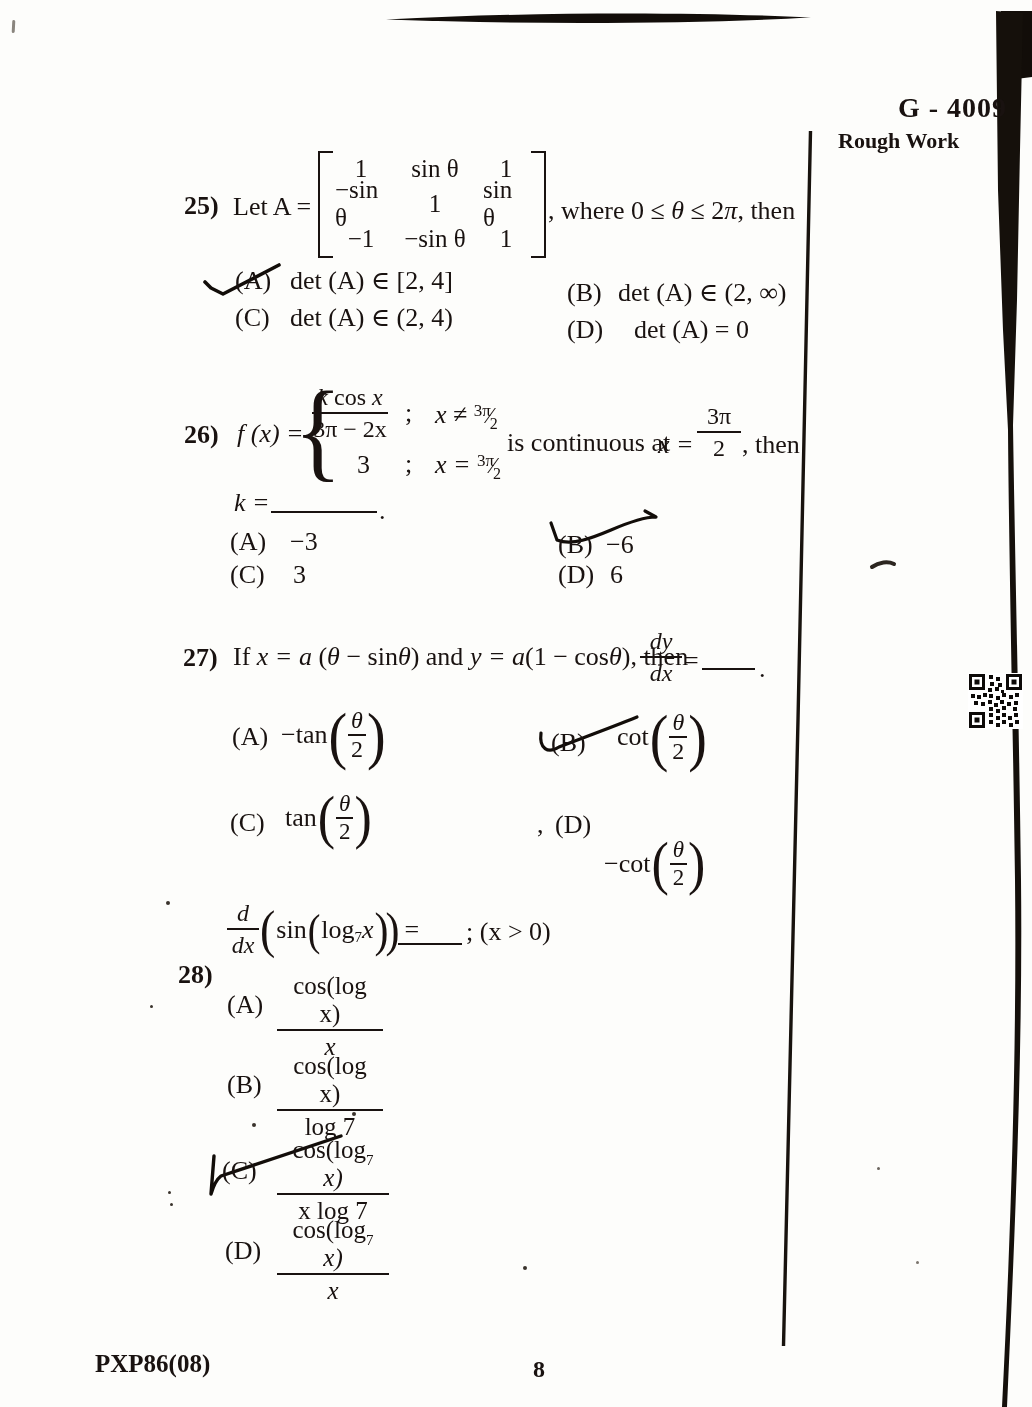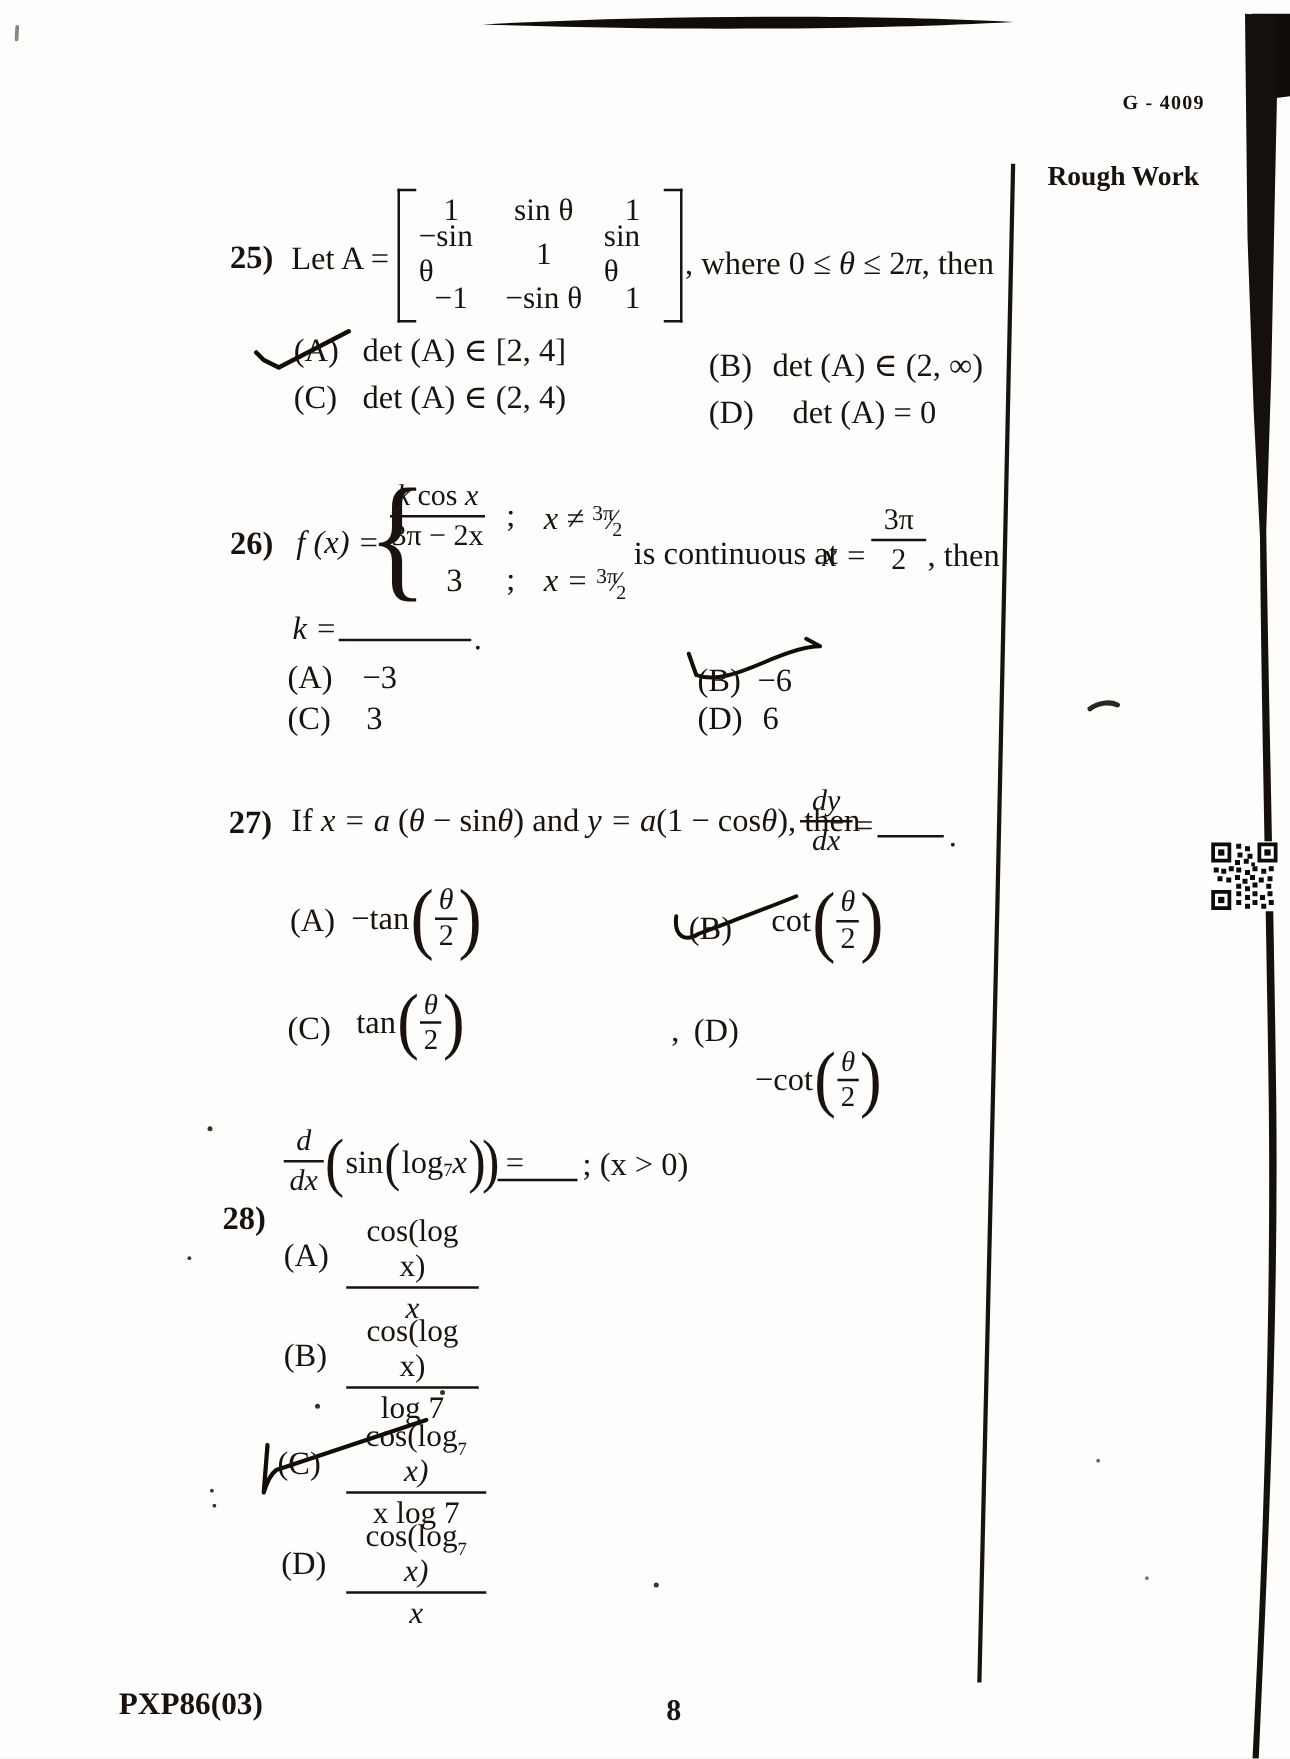--- a/index.html
+++ b/index.html
@@ -109,21 +109,21 @@
       </g>
       <rect x="4" y="4" width="10" height="10" fill="#fff"></rect>
         <rect x="6.5" y="6.5" width="5" height="5" fill="#0d0a08"></rect>
       <rect x="41" y="4" width="10" height="10" fill="#fff"></rect>
         <rect x="43.5" y="6.5" width="5" height="5" fill="#0d0a08"></rect>
       <rect x="4" y="42" width="10" height="10" fill="#fff"></rect>
         <rect x="6.5" y="44.5" width="5" height="5" fill="#0d0a08"></rect>
     </g>
   </svg>
 
-  <div class="t b" style="left:898px;top:74px;font-size:16px;letter-spacing:1px;font-family:Liberation Serif, serif;">G - 4009</div>
+  <div class="t b" style="left:898px;top:92px;font-size:28px;letter-spacing:1px;font-family:Liberation Serif, serif;">G - 4009</div>
   <div class="t b" style="left:838px;top:128px;font-size:22px;">Rough Work</div>
   <div class="sp" style="left:12px;top:20px;width:3px;height:13px;border-radius:2px;background:#8a857e;transform:rotate(3deg);"></div>
 
   <div>
     <div class="t b f26" style="left:184px;top:191px;">25)</div>
     <div class="t f26" style="left:233px;top:192px;">Let A =</div>
 
     <div style="position:absolute;left:318px;top:151px;width:228px;height:108px;">
       <div style="position:absolute;left:0;top:0;width:13px;height:103px;border:2.6px solid #191210;border-right:none;"></div>
       <div style="position:absolute;right:0;top:0;width:13px;height:103px;border:2.6px solid #191210;border-left:none;"></div>
@@ -294,21 +294,21 @@
       <span class="fd">x log 7</span>
     </div>
 
     <div class="t f26" style="left:225px;top:1236px;">(D)</div>
     <div class="fr" style="left:277px;top:1216px;width:112px;font-size:25px;">
       <span class="fn"><span>cos(log</span><span class="sb7">7</span><span class="i"> x)</span></span>
       <span class="fd i">x</span>
     </div>
   </div>
 
-  <div class="t b" style="left:95px;top:1350px;font-size:25px;">PXP86(03)</div>
+  <div class="t b" style="left:95px;top:1350px;font-size:25px;">PXP86(08)</div>
   <div class="t b" style="left:533px;top:1356px;font-size:24px;">8</div>
 
   <div class="sp" style="left:166px;top:901px;width:4px;height:4px;"></div>
   <div class="sp" style="left:150px;top:1005px;width:3px;height:3px;"></div>
   <div class="sp" style="left:252px;top:1123px;width:4px;height:4px;"></div>
   <div class="sp" style="left:352px;top:1112px;width:4px;height:4px;"></div>
   <div class="sp" style="left:168px;top:1191px;width:3px;height:3px;"></div>
   <div class="sp" style="left:170px;top:1203px;width:3px;height:3px;"></div>
   <div class="sp" style="left:523px;top:1266px;width:4px;height:4px;"></div>
   <div class="sp" style="left:877px;top:1167px;width:3px;height:3px;background:#6b655e;"></div>

